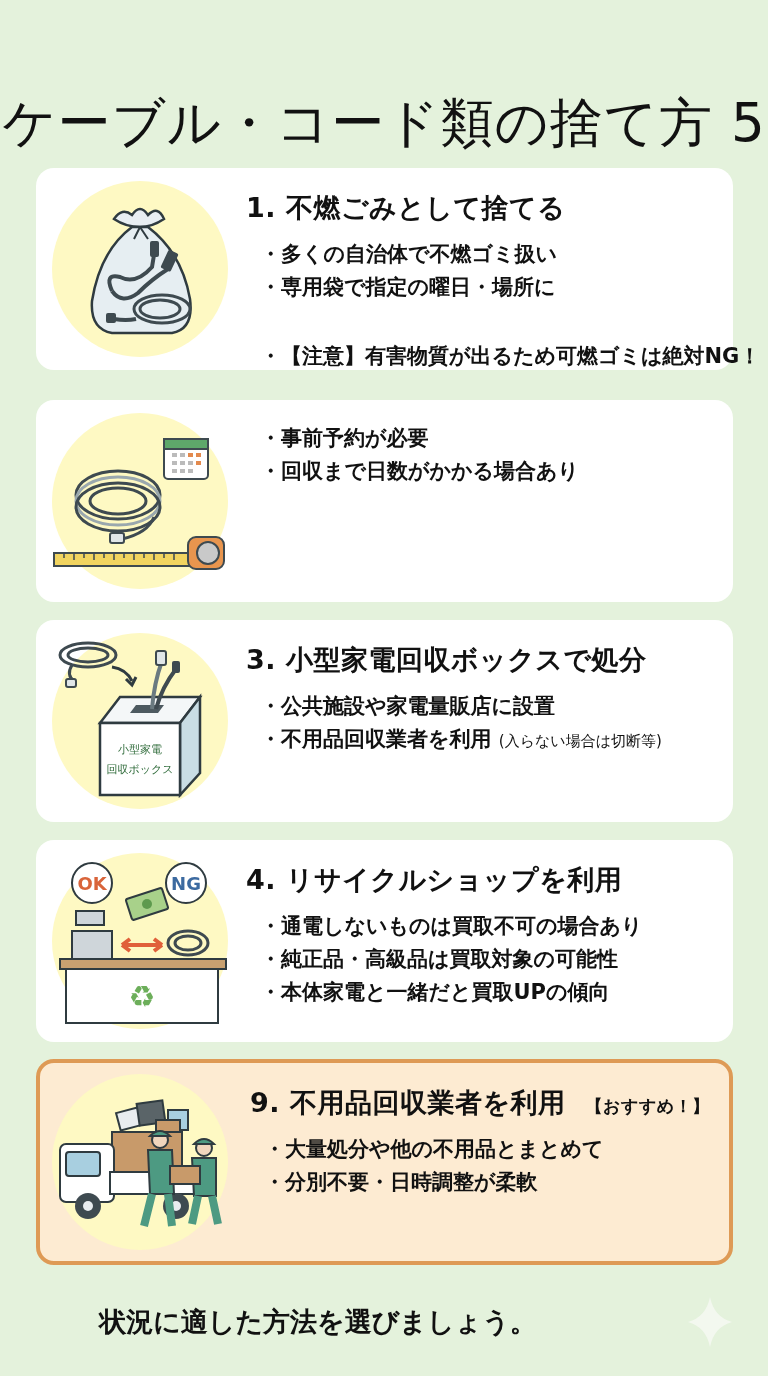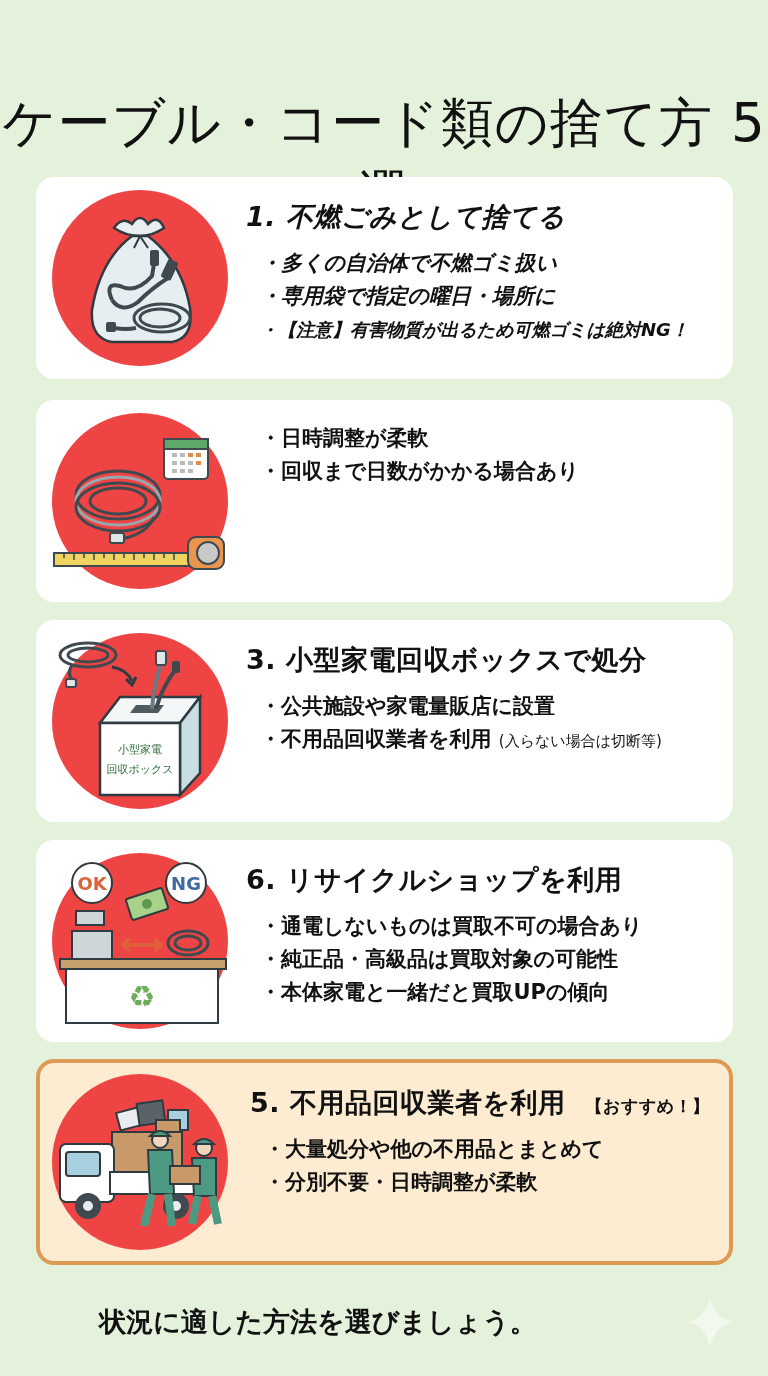--- a/index.html
+++ b/index.html
@@ -16,43 +16,43 @@
   }
   .card {
     position: absolute; left: 36px; width: 697px; height: 202px;
     background: #ffffff; border-radius: 18px;
   }
   .card.recommended {
     background: #fdebd2; border: 4px solid #de9a55; height: 206px;
   }
   .icon-circle {
     position: absolute; left: 16px; top: 13px; width: 176px; height: 176px;
-    border-radius: 50%; background: #ef4444;
+    border-radius: 50%; background: #fef9c3;
   }
   .icon-circle svg { position: absolute; left: 0; top: 0; }
   .card-body { position: absolute; left: 210px; top: 22px; right: 10px; }
   .card-title { font-size: 27px; font-weight: bold; white-space: nowrap; margin-bottom: 12px; letter-spacing: 0.5px;}
   .card-title .tag { font-size: 17px; font-weight: bold; margin-left: 20px; }
   .bullets { list-style: none; padding-left: 14px; }
   .bullets li { font-size: 21px; font-weight: bold; line-height: 33px; white-space: nowrap; }
   .bullets li::before { content: "・"; }
-  .bullets li.small-text { font-size: 18px; }
+  .bullets li.small-text { font-size: 21px; margin-top: 36px; }
   .bullets .note { font-size: 15px; font-weight: normal; }
   .footer {
     position: absolute; left: 0; top: 1304px; width: 636px; text-align: center;
     font-size: 27px; font-weight: bold;
   }
   .sparkle { position: absolute; left: 688px; top: 1297px; }
 </style>
 </head>
 <body>
 
 <div class="title">ケーブル・コード類の捨て方 5選</div>
 
-<div class="card" style="top:177px;font-style:italic;">
+<div class="card" style="top:168px;">
   <div class="icon-circle">
     <svg width="176" height="176" viewBox="0 0 176 176">
       <path d="M62 38 Q70 26 80 34 Q88 22 96 34 Q106 24 112 38 Q100 46 88 46 Q74 46 62 38Z" fill="#e8eef2" stroke="#2f3b40" stroke-width="2.5"></path>
       <path d="M80 46 Q48 70 40 120 Q38 148 60 152 L120 152 Q142 148 138 118 Q130 72 96 46Z" fill="#e6eef2" stroke="#2f3b40" stroke-width="2.5"></path>
       <path d="M88 46 L82 58 M88 46 L96 58" stroke="#2f3b40" stroke-width="2"></path>
       <path d="M60 110 Q52 92 68 96 Q84 104 100 86 L102 74" fill="none" stroke="#3e4a50" stroke-width="4"></path>
       <rect x="98" y="60" width="9" height="16" rx="2" fill="#3e4a50"></rect>
       <path d="M60 110 Q70 124 86 112 Q100 98 116 88" fill="none" stroke="#3e4a50" stroke-width="4"></path>
       <rect x="112" y="70" width="11" height="20" rx="2" fill="#3e4a50" transform="rotate(25 118 80)"></rect>
       <ellipse cx="110" cy="128" rx="28" ry="14" fill="none" stroke="#3e4a50" stroke-width="3"></ellipse>
@@ -94,21 +94,21 @@
         <rect x="128" y="56" width="5" height="4" fill="#bbb"></rect>
         <rect x="136" y="56" width="5" height="4" fill="#bbb"></rect>
       <rect x="2" y="140" width="140" height="13" fill="#f1d460" stroke="#3e4a50" stroke-width="2"></rect>
       <path d="M12 140 v5 M22 140 v7 M32 140 v5 M42 140 v7 M52 140 v5 M62 140 v7 M72 140 v5 M82 140 v7 M92 140 v5 M102 140 v7 M112 140 v5 M122 140 v7" stroke="#3e4a50" stroke-width="1.5"></path>
       <rect x="136" y="124" width="36" height="32" rx="8" fill="#e8954e" stroke="#3e4a50" stroke-width="2"></rect>
       <circle cx="156" cy="140" r="11" fill="#c9c9c9" stroke="#3e4a50" stroke-width="2"></circle>
     </svg>
   </div>
   <div class="card-body">
     <ul class="bullets">
-      <li>日時調整が柔軟</li>
+      <li>事前予約が必要</li>
       <li>回収まで日数がかかる場合あり</li>
     </ul>
   </div>
 </div>
 
 <div class="card" style="top:620px;">
   <div class="icon-circle">
     <svg width="176" height="176" viewBox="0 0 176 176">
       <ellipse cx="36" cy="22" rx="28" ry="12" fill="none" stroke="#3e4a50" stroke-width="3"></ellipse>
       <ellipse cx="36" cy="22" rx="20" ry="7" fill="none" stroke="#3e4a50" stroke-width="3"></ellipse>
@@ -150,21 +150,21 @@
       <rect x="20" y="78" width="40" height="28" fill="#cfd6da" stroke="#2f3b40" stroke-width="2"></rect>
       <path d="M70 92 L110 92 M70 92 L78 86 M70 92 L78 98 M110 92 L102 86 M110 92 L102 98" stroke="#e0603a" stroke-width="4" fill="none"></path>
       <ellipse cx="136" cy="90" rx="20" ry="12" fill="none" stroke="#3e4a50" stroke-width="3"></ellipse>
       <ellipse cx="136" cy="90" rx="13" ry="7" fill="none" stroke="#3e4a50" stroke-width="3"></ellipse>
       <rect x="8" y="106" width="166" height="10" fill="#c8a070" stroke="#2f3b40" stroke-width="2"></rect>
       <rect x="14" y="116" width="152" height="54" fill="#ffffff" stroke="#2f3b40" stroke-width="2"></rect>
       <text x="90" y="154" text-anchor="middle" font-size="30" fill="#6cae5a" font-family="DejaVu Sans, sans-serif">♻</text>
     </svg>
   </div>
   <div class="card-body">
-    <div class="card-title">6. リサイクルショップを利用</div>
+    <div class="card-title">4. リサイクルショップを利用</div>
     <ul class="bullets">
       <li>通電しないものは買取不可の場合あり</li>
       <li>純正品・高級品は買取対象の可能性</li>
       <li>本体家電と一緒だと買取UPの傾向</li>
     </ul>
   </div>
 </div>
 
 <div class="card recommended" style="top:1059px;">
   <div class="icon-circle" style="left:12px;top:11px;">
@@ -186,21 +186,21 @@
       <path d="M96 76 L120 76 L122 120 L98 120Z" fill="#4d9a82" stroke="#2f3b40" stroke-width="2"></path>
       <path d="M100 120 L92 152 M116 120 L120 152" stroke="#4d9a82" stroke-width="8"></path>
       <circle cx="152" cy="74" r="8" fill="#f0d6bd" stroke="#2f3b40" stroke-width="2"></circle>
       <path d="M142 70 Q152 60 162 70Z" fill="#4d9a82" stroke="#2f3b40" stroke-width="2"></path>
       <path d="M140 84 L164 84 L164 122 L142 122Z" fill="#4d9a82" stroke="#2f3b40" stroke-width="2"></path>
       <path d="M146 122 L140 150 M160 122 L166 150" stroke="#4d9a82" stroke-width="8"></path>
       <rect x="118" y="92" width="30" height="18" fill="#c89a6a" stroke="#2f3b40" stroke-width="2"></rect>
     </svg>
   </div>
   <div class="card-body">
-    <div class="card-title"><span>5. 不用品回収業者を利用</span><span class="tag">【おすすめ！】</span></div>
+    <div class="card-title"><span>9. 不用品回収業者を利用</span><span class="tag">【おすすめ！】</span></div>
     <ul class="bullets">
       <li>大量処分や他の不用品とまとめて</li>
       <li>分別不要・日時調整が柔軟</li>
     </ul>
   </div>
 </div>
 
 <div class="footer">状況に適した方法を選びましょう。</div>
 
 <svg class="sparkle" width="44" height="50" viewBox="0 0 44 50">

